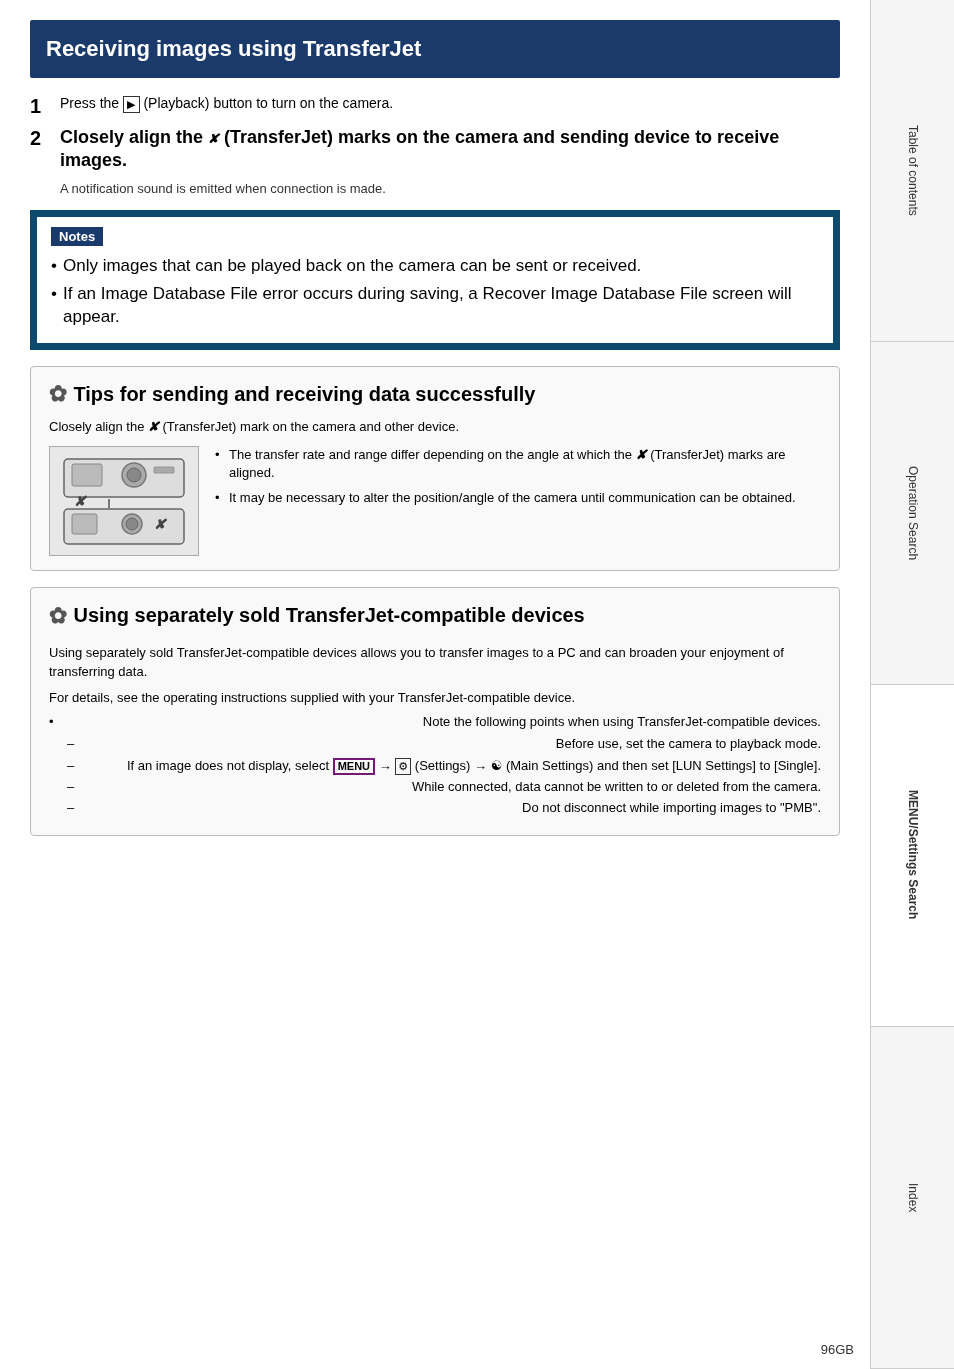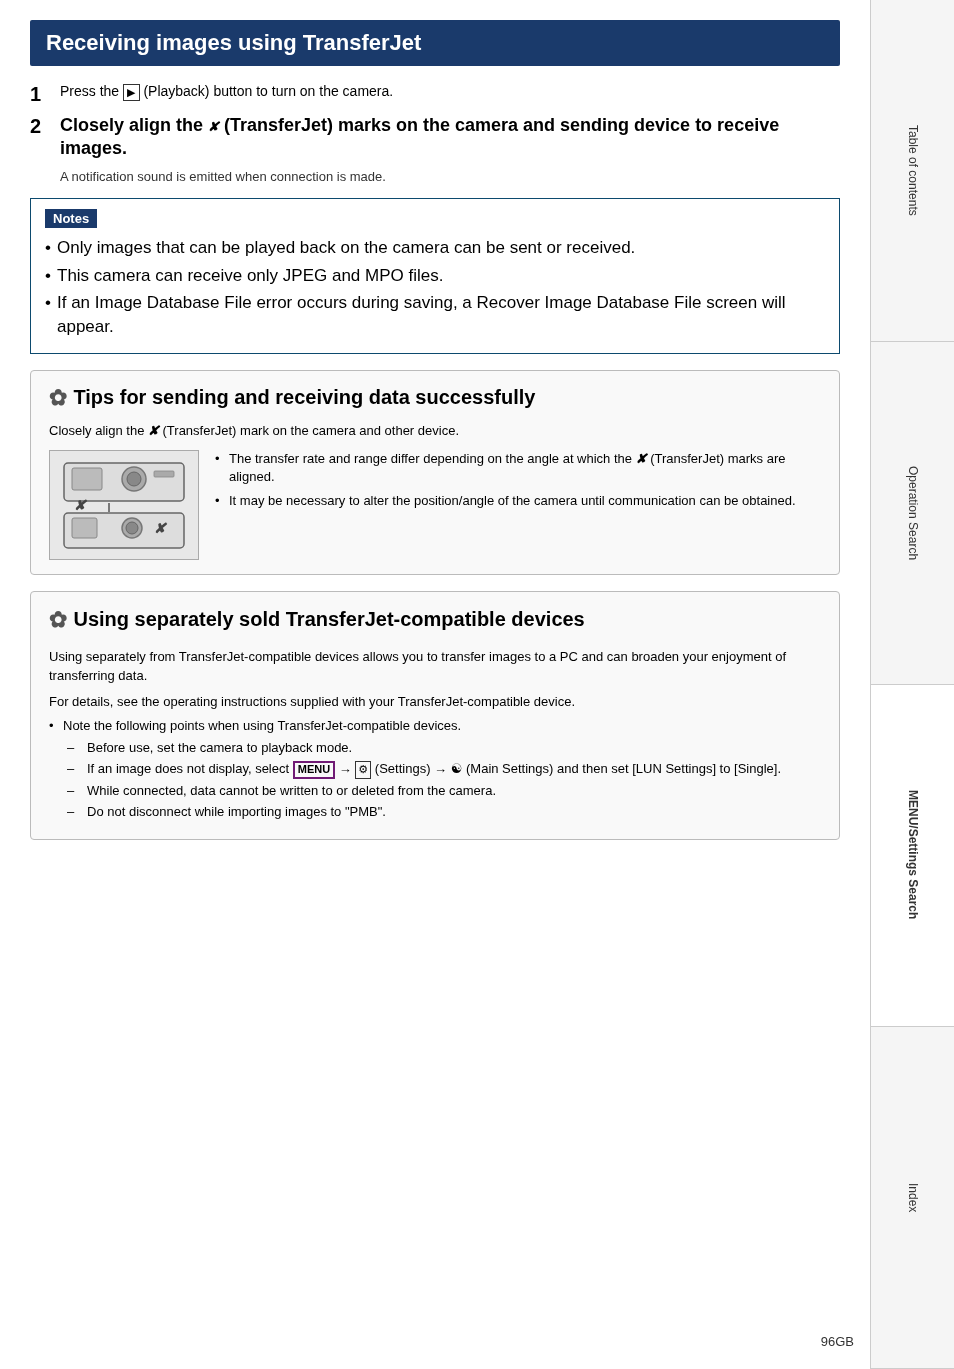--- a/index.html
+++ b/index.html
@@ -47,21 +47,21 @@
       background: #fff;
       font-weight: bold;
     }
 
     
     .page-title {
       background: #1a3a6b;
       color: #fff;
       font-size: 22px;
       font-weight: bold;
-      padding: 10px 16px;
+      padding: 16px 16px;
       margin-bottom: 16px;
       border-radius: 2px;
     }
 
     
     .steps {
       margin-bottom: 10px;
     }
 
     .step {
@@ -92,21 +92,21 @@
 
     .step-sub {
       margin-left: 30px;
       font-size: 13px;
       margin-bottom: 10px;
       color: #333;
     }
 
     
     .notes-box {
-      border: 1px solid #0c4a6e;
+      border: 7px solid #0c4a6e;
       padding: 10px 14px;
       margin: 14px 0;
     }
 
     .notes-label {
       display: inline-block;
       background: #1a3a6b;
       color: #fff;
       font-weight: bold;
       font-size: 13px;
@@ -236,20 +236,21 @@
       list-style: none;
       padding: 0;
       margin: 4px 0;
     }
 
     .section-content ul li {
       padding-left: 14px;
       position: relative;
       margin-bottom: 4px;
       line-height: 1.4;
+      text-align: right;
     }
 
     .section-content ul li::before {
       content: "•";
       position: absolute;
       left: 0;
     }
 
     .section-content .sub-list {
       list-style: none;
@@ -281,21 +282,21 @@
       line-height: 1.2;
     }
 
     .arrow-sym {
       font-size: 13px;
     }
 
     
     .page-number {
       position: absolute;
-      bottom: 20px;
+      bottom: 12px;
       right: 100px;
       font-size: 13px;
       color: #333;
     }
 
     
     .tj-mark {
       font-style: italic;
       font-size: 13px;
       display: inline-block;
@@ -345,21 +346,20 @@
       </div>
     </div>
 
     <div class="step-sub">A notification sound is emitted when connection is made.</div>
   </div>
 
   <div class="notes-box">
     <div class="notes-label">Notes</div>
     <ul class="notes-list">
       <li>Only images that can be played back on the camera can be sent or received.</li>
-      <li>This camera can receive only JPEG and MPO files.</li>
       <li>If an Image Database File error occurs during saving, a Recover Image Database File screen will appear.</li>
     </ul>
   </div>
 
   <div class="tips-box">
     <div class="tips-title">
       <span class="tips-icon">✿</span>
       <span>Tips for sending and receiving data successfully</span>
     </div>
     <div class="tips-intro">
@@ -397,21 +397,21 @@
       </ul>
     </div>
   </div>
 
   <div class="section-box">
     <div class="section-title">
       <span class="tips-icon">✿</span>
       <span>Using separately sold TransferJet-compatible devices</span>
     </div>
     <div class="section-content">
-      <p>Using separately from TransferJet-compatible devices allows you to transfer images to a PC and can broaden your enjoyment of transferring data.</p>
+      <p>Using separately sold TransferJet-compatible devices allows you to transfer images to a PC and can broaden your enjoyment of transferring data.</p>
       <p>For details, see the operating instructions supplied with your TransferJet-compatible device.</p>
       <ul>
         <li>Note the following points when using TransferJet-compatible devices.</li>
       </ul>
       <ul class="sub-list">
         <li>Before use, set the camera to playback mode.</li>
         <li>
           If an image does not display, select <span class="menu-box">MENU</span>
           <span class="arrow-sym"> → </span>
           <span class="settings-icon">⚙</span>

